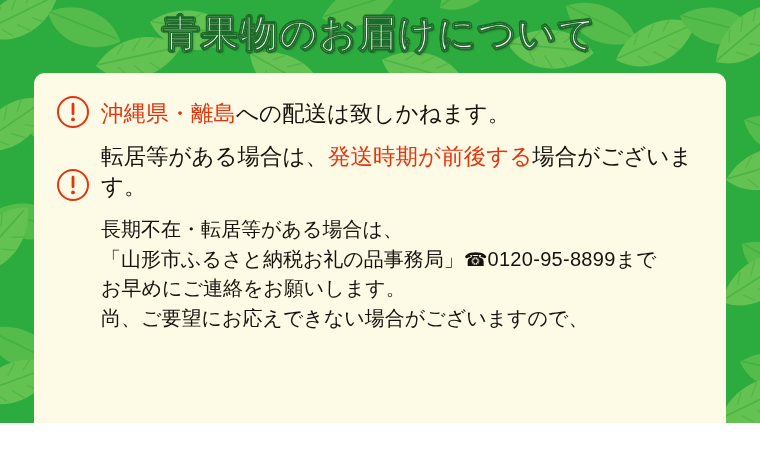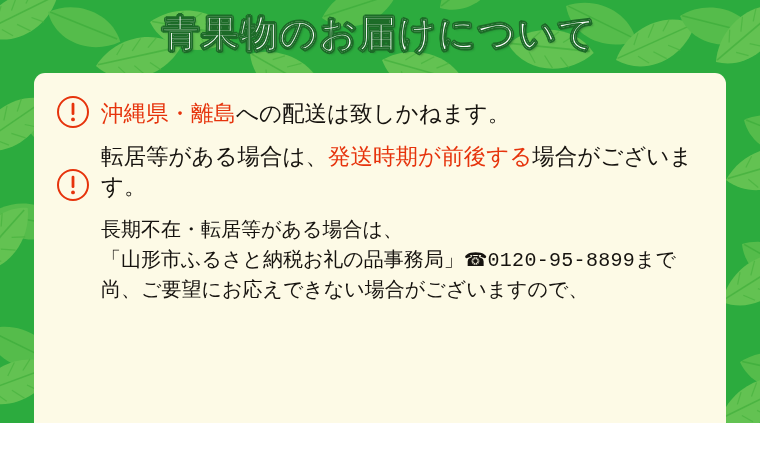--- a/index.html
+++ b/index.html
@@ -106,21 +106,21 @@
     line-height: 29.5px;
     color: #16130f;
     letter-spacing: 0px;
   }
   .note-line { display: block; white-space: nowrap; }
   .tel-glyph {
     font-family: "DejaVu Sans", "Liberation Sans", sans-serif;
     font-size: 19px;
   }
   .tel-number {
-    font-family: Liberation Mono, monospace;
+    font-family: Liberation Sans, sans-serif;
     letter-spacing: 0.3px;
   }
 </style>
 </head>
 <body>
 
 <div id="banner">
 
   <div id="leaf-layer">
     <svg viewBox="0 0 760 472" xmlns="http://www.w3.org/2000/svg" aria-hidden="true">
@@ -207,17 +207,18 @@
         </span>
         <span class="notice-text"><span>転居等がある場合は、</span><span class="hl">発送時期が前後する</span><span>場合がございます。</span></span>
       </li>
 
 
     </ul>
 
     <div id="notice-note">
       <span class="note-line">長期不在・転居等がある場合は、</span>
       <span class="note-line"><span>「山形市ふるさと納税お礼の品事務局」</span><span class="tel-glyph">☎</span><span class="tel-number">0120-95-8899</span><span>まで</span></span>
+      <span class="note-line">お早めにご連絡をお願いします。</span>
       <span class="note-line">尚、ご要望にお応えできない場合がございますので、</span>
     </div>
 
   </div>
 </div>
 
 </body></html>

